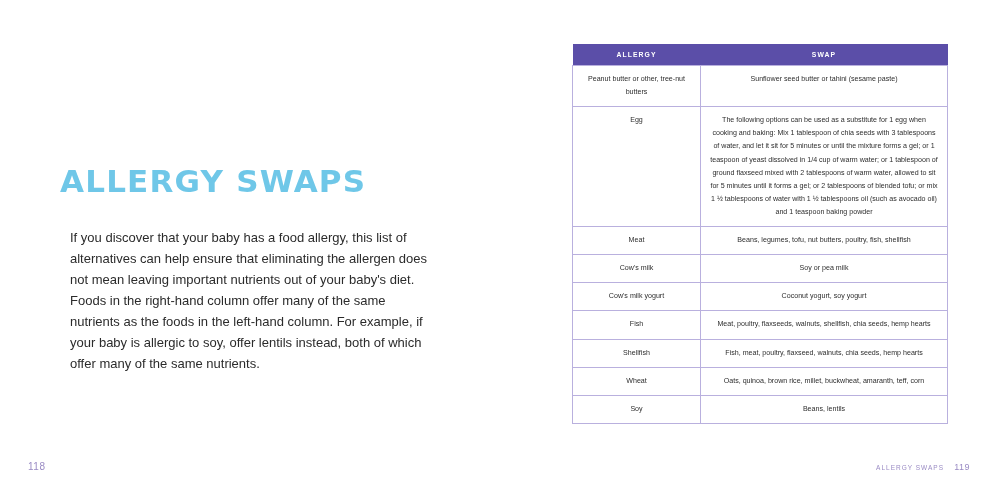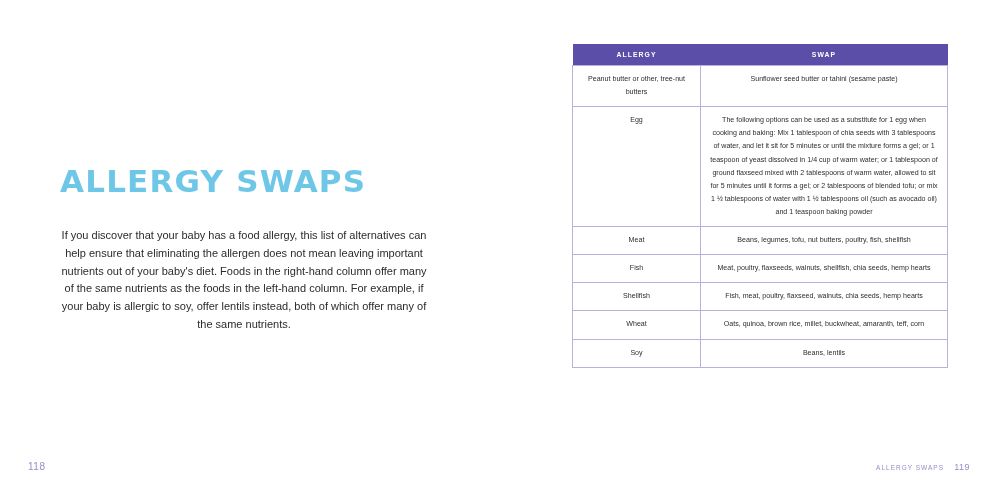--- a/index.html
+++ b/index.html
@@ -35,27 +35,27 @@
     width: 400px;
     font-size: 31px;
     font-weight: bold;
     letter-spacing: 1.2px;
     color: #6fc7e8;
     line-height: 1.05;
     font-family: "DejaVu Sans", sans-serif;
   }
   .page-intro {
     position: absolute;
-    left: 60px;
+    left: 70px;
     top: 227px;
     width: 368px;
-    font-size: 11px;
+    font-size: 13px;
     line-height: 1.62;
     color: #2b2b2b;
-    text-align: center;
+    text-align: left;
   }
   .folio-left {
     position: absolute;
     left: 28px;
     bottom: 28px;
     font-size: 10px;
     color: #9a8bc4;
     letter-spacing: 0.5px;
   }
 
@@ -159,20 +159,28 @@
           </tr>
           <tr>
             <td class="c-allergy">Egg</td>
             <td class="c-swap">The following options can be used as a substitute for 1 egg when cooking and baking: Mix 1 tablespoon of chia seeds with 3 tablespoons of water, and let it sit for 5 minutes or until the mixture forms a gel; or 1 teaspoon of yeast dissolved in 1/4 cup of warm water; or 1 tablespoon of ground flaxseed mixed with 2 tablespoons of warm water, allowed to sit for 5 minutes until it forms a gel; or 2 tablespoons of blended tofu; or mix 1 ½ tablespoons of water with 1 ½ tablespoons oil (such as avocado oil) and 1 teaspoon baking powder</td>
           </tr>
           <tr>
             <td class="c-allergy">Meat</td>
             <td class="c-swap">Beans, legumes, tofu, nut butters, poultry, fish, shellfish</td>
           </tr>
           <tr>
+            <td class="c-allergy">Cow's milk</td>
+            <td class="c-swap">Soy or pea milk</td>
+          </tr>
+          <tr>
+            <td class="c-allergy">Cow's milk yogurt</td>
+            <td class="c-swap">Coconut yogurt, soy yogurt</td>
+          </tr>
+          <tr>
             <td class="c-allergy">Fish</td>
             <td class="c-swap">Meat, poultry, flaxseeds, walnuts, shellfish, chia seeds, hemp hearts</td>
           </tr>
           <tr>
             <td class="c-allergy">Shellfish</td>
             <td class="c-swap">Fish, meat, poultry, flaxseed, walnuts, chia seeds, hemp hearts</td>
           </tr>
           <tr>
             <td class="c-allergy">Wheat</td>
             <td class="c-swap">Oats, quinoa, brown rice, millet, buckwheat, amaranth, teff, corn</td>

